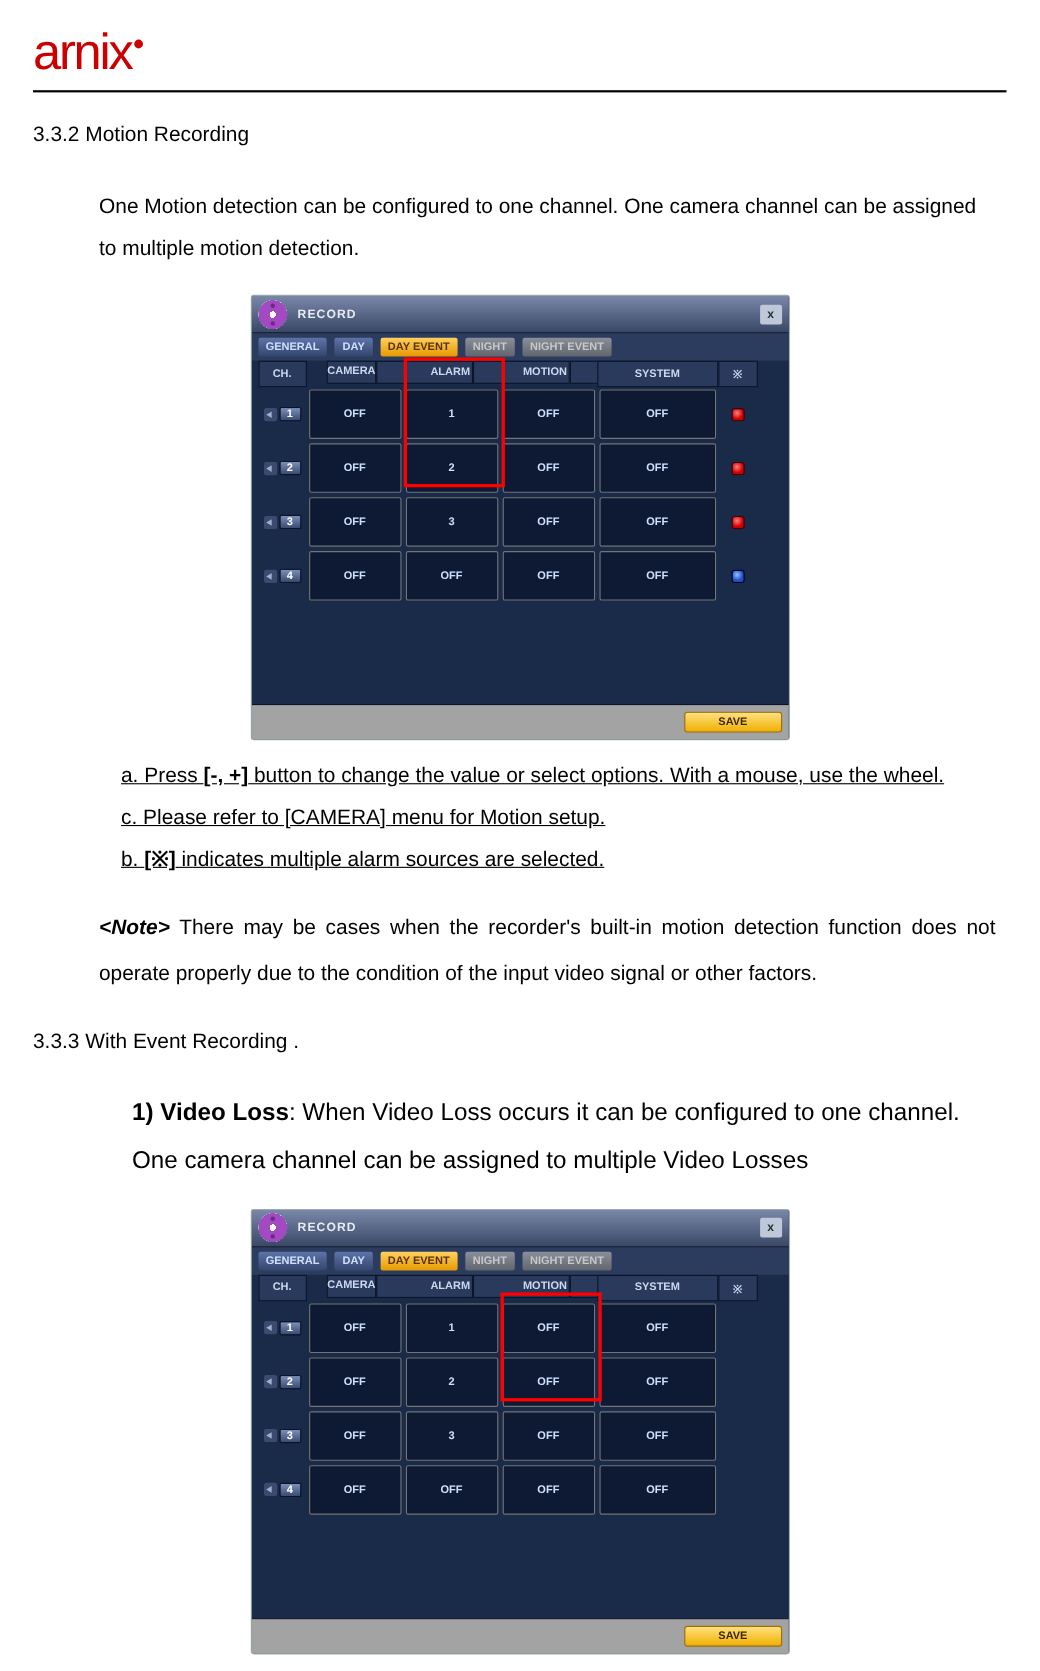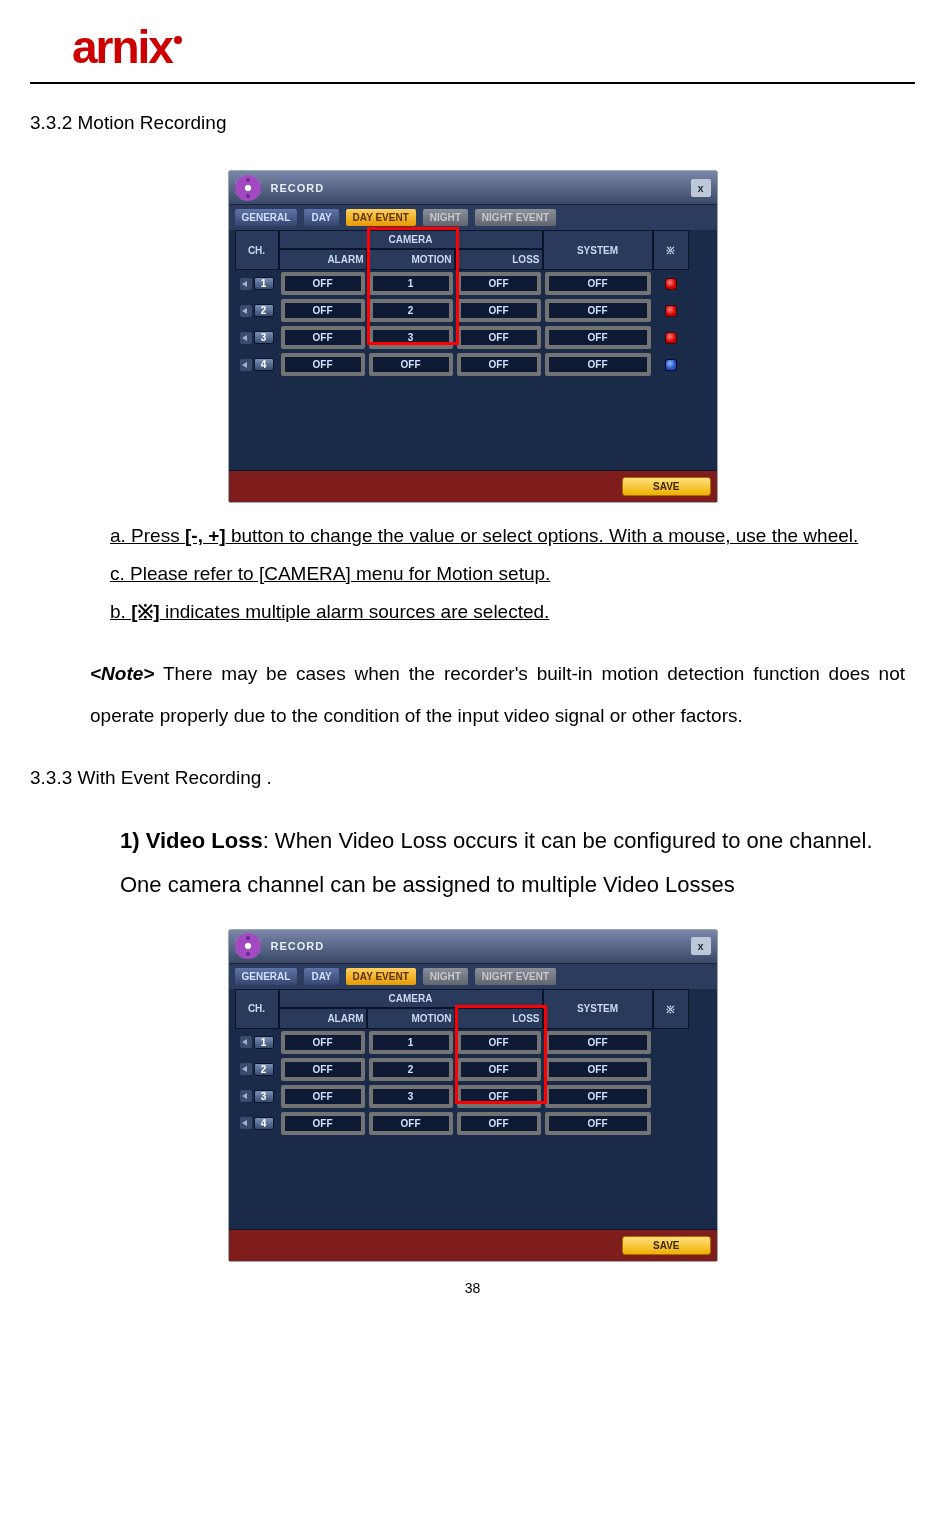--- a/index.html
+++ b/index.html
@@ -1,19 +1,19 @@
 <!DOCTYPE html>
 <html><head>
 <meta charset="utf-8">
 <style>
   * { box-sizing: border-box; margin: 0; padding: 0; }
   body { font-family: Arial, Helvetica, sans-serif; background: #fff; width: 945px; margin: 0 auto; color: #000; }
   .page { padding: 20px 30px; }
   .logo-row { display: flex; align-items: flex-end; }
-  .logo-text { font-size: 46px; font-weight: 700; letter-spacing: -2px; color: #c00; margin-left: 42px; }
+  .logo-text { font-size: 46px; font-weight: 400; letter-spacing: -2px; color: #c00; }
   .logo-dot { display: inline-block; width: 8px; height: 8px; background: #c00; border-radius: 50%; margin-left: 2px; margin-bottom: 28px; position: relative; top: -2px; }
   hr.rule { border: none; border-top: 2px solid #000; margin: 8px 0 28px 0; }
   .h332 { font-size: 19px; margin-bottom: 36px; }
   .indent { margin-left: 60px; margin-right: 10px; }
   .para { font-size: 19px; line-height: 2.0; }
   .lettered { margin-top: 12px; margin-left: 80px; margin-right: 10px; }
   .lettered div { font-size: 19px; line-height: 2.0; text-decoration: underline; }
   .lettered .li-a { text-indent: -26px; padding-left: 26px; }
   .note { font-size: 19px; line-height: 2.2; margin-top: 22px; text-align: justify; }
   .note-lead { font-weight: bold; font-style: italic; }
@@ -33,56 +33,59 @@
   .closebtn { margin-left: auto; margin-right: 6px; width: 20px; height: 18px; background:#bfc8d8; color:#233; font-weight:bold; display:flex; align-items:center; justify-content:center; border-radius:2px; }
 
   .tabs-row { display:flex; gap:7px; padding:4px 6px; background:#2c3c5e; }
   .tab { padding:3px 7px; font-weight:bold; font-size:10px; border-radius:2px; }
   .tab.blue { background: linear-gradient(#5e74a8,#34466e); color:#cfe0ff; }
   .tab.active { background: linear-gradient(#ffd060,#e69a00); color:#5a3200; }
   .tab.grey { background: linear-gradient(#8a8f9a,#61656e); color:#c8c8c8; }
 
   .hdr-grid { display:grid; grid-template-columns: 44px 88px 88px 88px 110px 36px; background:#1a2b4a; padding:0 6px; }
   .hdr-cell { text-align:right; font-weight:bold; font-size:10px; color:#cbd8ef; border:1px solid #0b1428; padding:4px 2px; background:#2a3a5c; }
-  .hdr-camera-wrap { grid-column: 2 / span 3; display:flex; flex-direction:column; }
+  .hdr-camera-wrap { grid-column: 2 / span 3; display:flex; flex-direction:row;padding-left:18px; }
   .hdr-camera-top { text-align:center; font-weight:bold; font-size:10px; color:#cbd8ef; border:1px solid #0b1428; padding:3px 0; background:#2a3a5c; }
   .hdr-camera-sub { display:grid; grid-template-columns:88px 88px 88px; }
   .hdr-ch { grid-row: span 2; display:flex; align-items:center; justify-content:center; }
   .hdr-sys { grid-row: span 2; display:flex; align-items:center; justify-content:center; }
   .hdr-mark { grid-row: span 2; display:flex; align-items:center; justify-content:center; }
 
   .body-grid { display:grid; grid-template-columns: 44px 88px 88px 88px 110px 36px; padding:0 6px 6px 6px; background:#1a2b4a; }
   .ch-cell { display:flex; align-items:center; justify-content:center; gap:2px; padding:2px 0; }
   .ch-num { background: linear-gradient(#7b8fb8,#3a4b70); border:1px solid #0b1428; border-radius:2px; width:20px; text-align:center; font-weight:bold; font-size:10px; color:#fff; }
   .snd { width:12px; height:12px; background:#3a4b70; display:inline-block; border-radius:2px; position:relative; }
   .snd::before{content:"";position:absolute;left:2px;top:3px;width:0;height:0;border-top:3px solid transparent;border-bottom:3px solid transparent;border-right:5px solid #9fb0d0;}
-  .val-cell { margin:2px 2px; background:#0e1a33; border:4px solid #737373; border-radius:2px; text-align:center; font-weight:bold; font-size:10px; color:#cfe0ff; padding:2px 0; }
+  .val-cell { margin:2px 2px; background:#0e1a33; border:1px solid #737373; border-radius:2px; text-align:center; font-weight:bold; font-size:10px; color:#cfe0ff; padding:16px 0; }
   .dot-cell { display:flex; align-items:center; justify-content:center; }
   .reddot { width:12px; height:12px; border-radius:3px; background: radial-gradient(circle at 40% 35%, #ff8080, #d00000 60%); border:1px solid #400; }
   .bluedot { width:12px; height:12px; border-radius:3px; background: radial-gradient(circle at 40% 35%, #90c0ff, #2050c0 60%); border:1px solid #003; }
 
   .body-spacer { height: 86px; background:#1a2b4a; }
-  .savebar { display:flex; justify-content:flex-end; padding:6px; background:#7f1d1d; border-top:1px solid #0b1428; }
+  .savebar { display:flex; justify-content:flex-end; padding:6px; background:#a3a3a3; border-top:1px solid #0b1428; }
   .savebtn { background: linear-gradient(#ffe080,#f0b000); color:#3a2800; font-weight:bold; font-size:10px; padding:3px 30px; border-radius:3px; border:1px solid #a37000; }
 
   
   .hl-frame { position:absolute; border:3px solid #ff0000; pointer-events:none; }
 </style>
 </head>
 <body>
 
 <div class="page">
   <div class="logo-row">
     <span class="logo-text">arnix</span>
     <span class="logo-dot"></span>
   </div>
   <hr class="rule">
 
   <div class="h332">3.3.2 Motion Recording</div>
 
+  <div class="indent">
+    <p class="para">One Motion detection can be configured to one channel. One camera channel can be assigned to multiple motion detection.</p>
+  </div>
 
   <div class="recorder-wrap">
     <div class="recorder" style="position:relative;">
       <div class="titlebar">
         <span class="spin-icon"></span>
         <span class="title-text">RECORD</span>
         <span class="closebtn">x</span>
       </div>
       <div class="tabs-row">
         <span class="tab blue">GENERAL</span>

